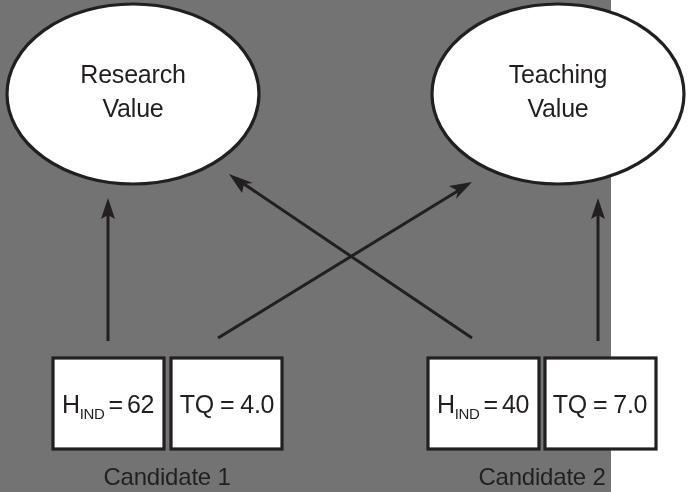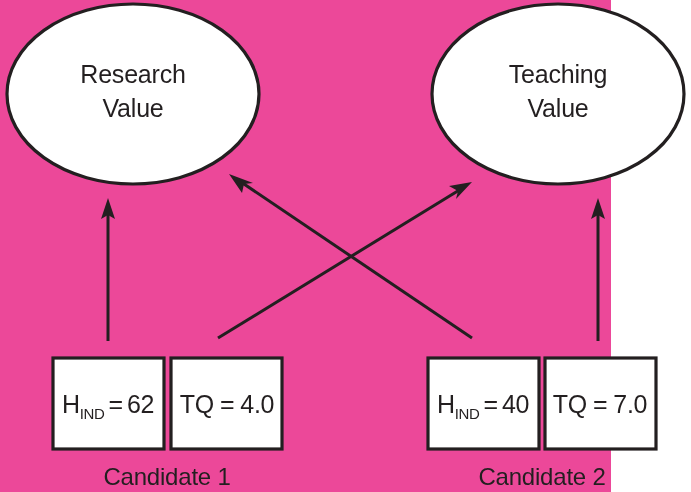--- a/index.html
+++ b/index.html
@@ -12,21 +12,21 @@
     width: 691px;
     height: 492px;
     font-family: "Liberation Sans", sans-serif;
     color: #1a1a1a;
     overflow: hidden;
   }
   #diagram-root {
     position: relative;
     width: 611px;
     height: 492px;
-    background: #ec4899;
+    background: #737373;
   }
   #diagram-svg {
     position: absolute;
     top: 0;
     left: 0;
     width: 691px;
     height: 492px;
     display: block;
   }
   .node-ellipse {

